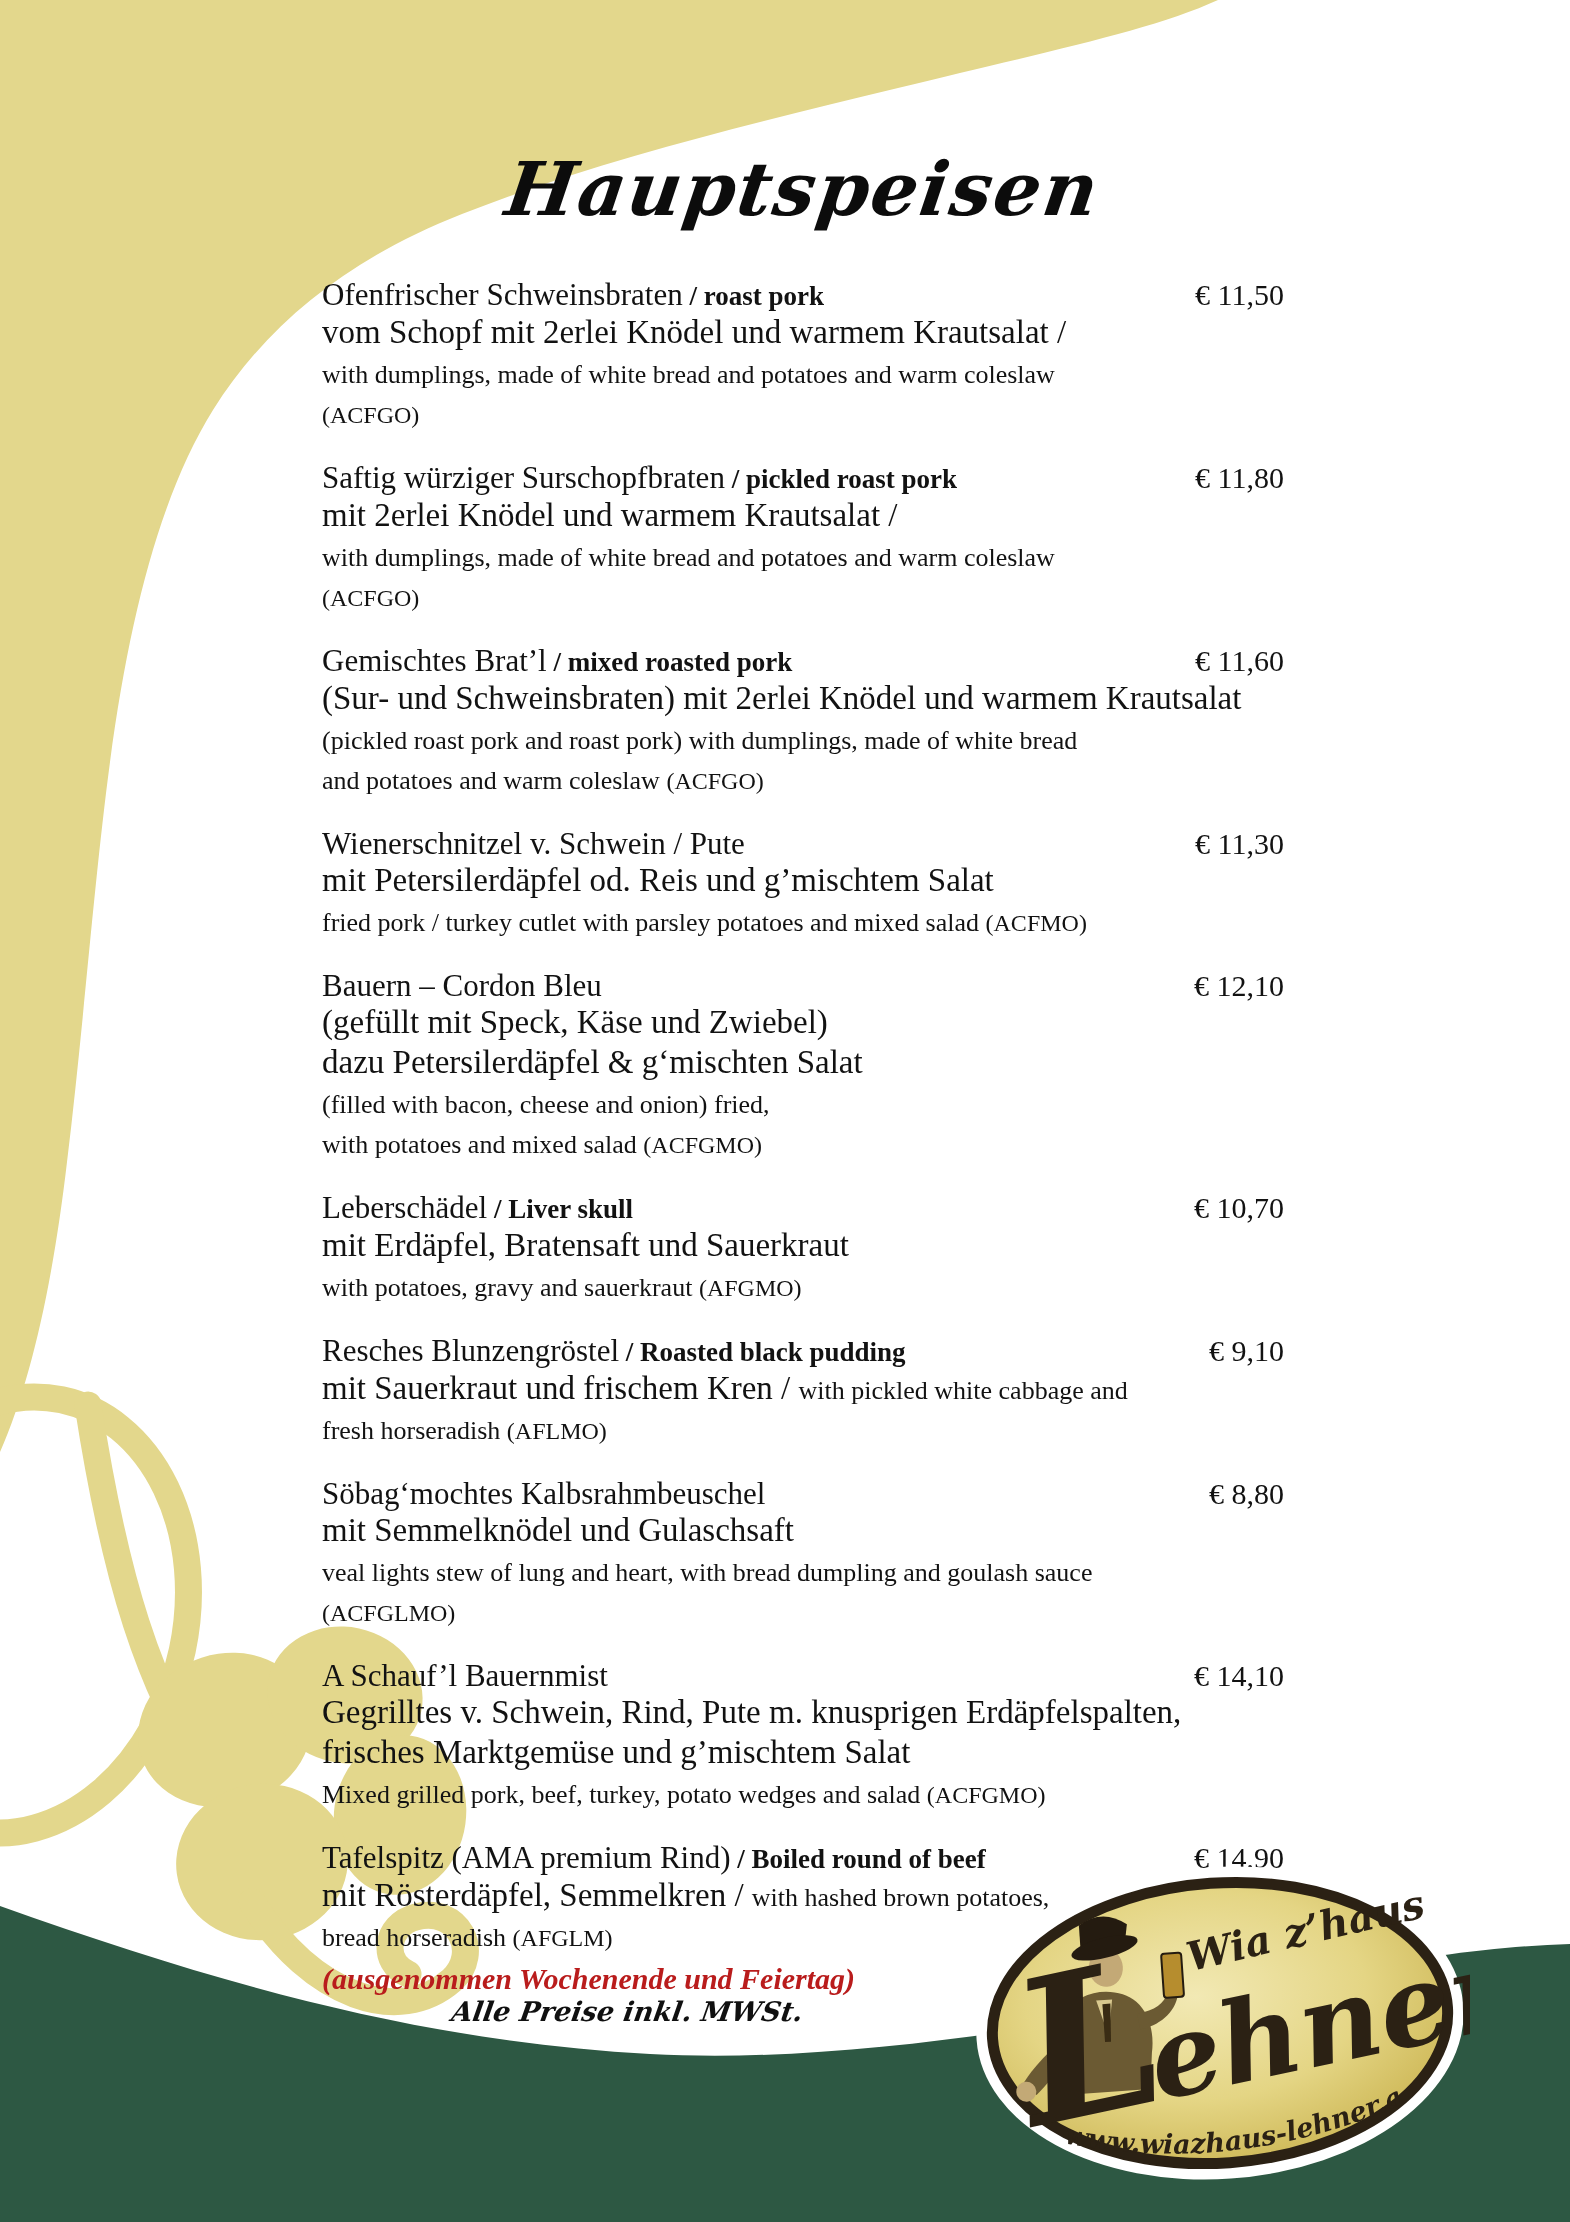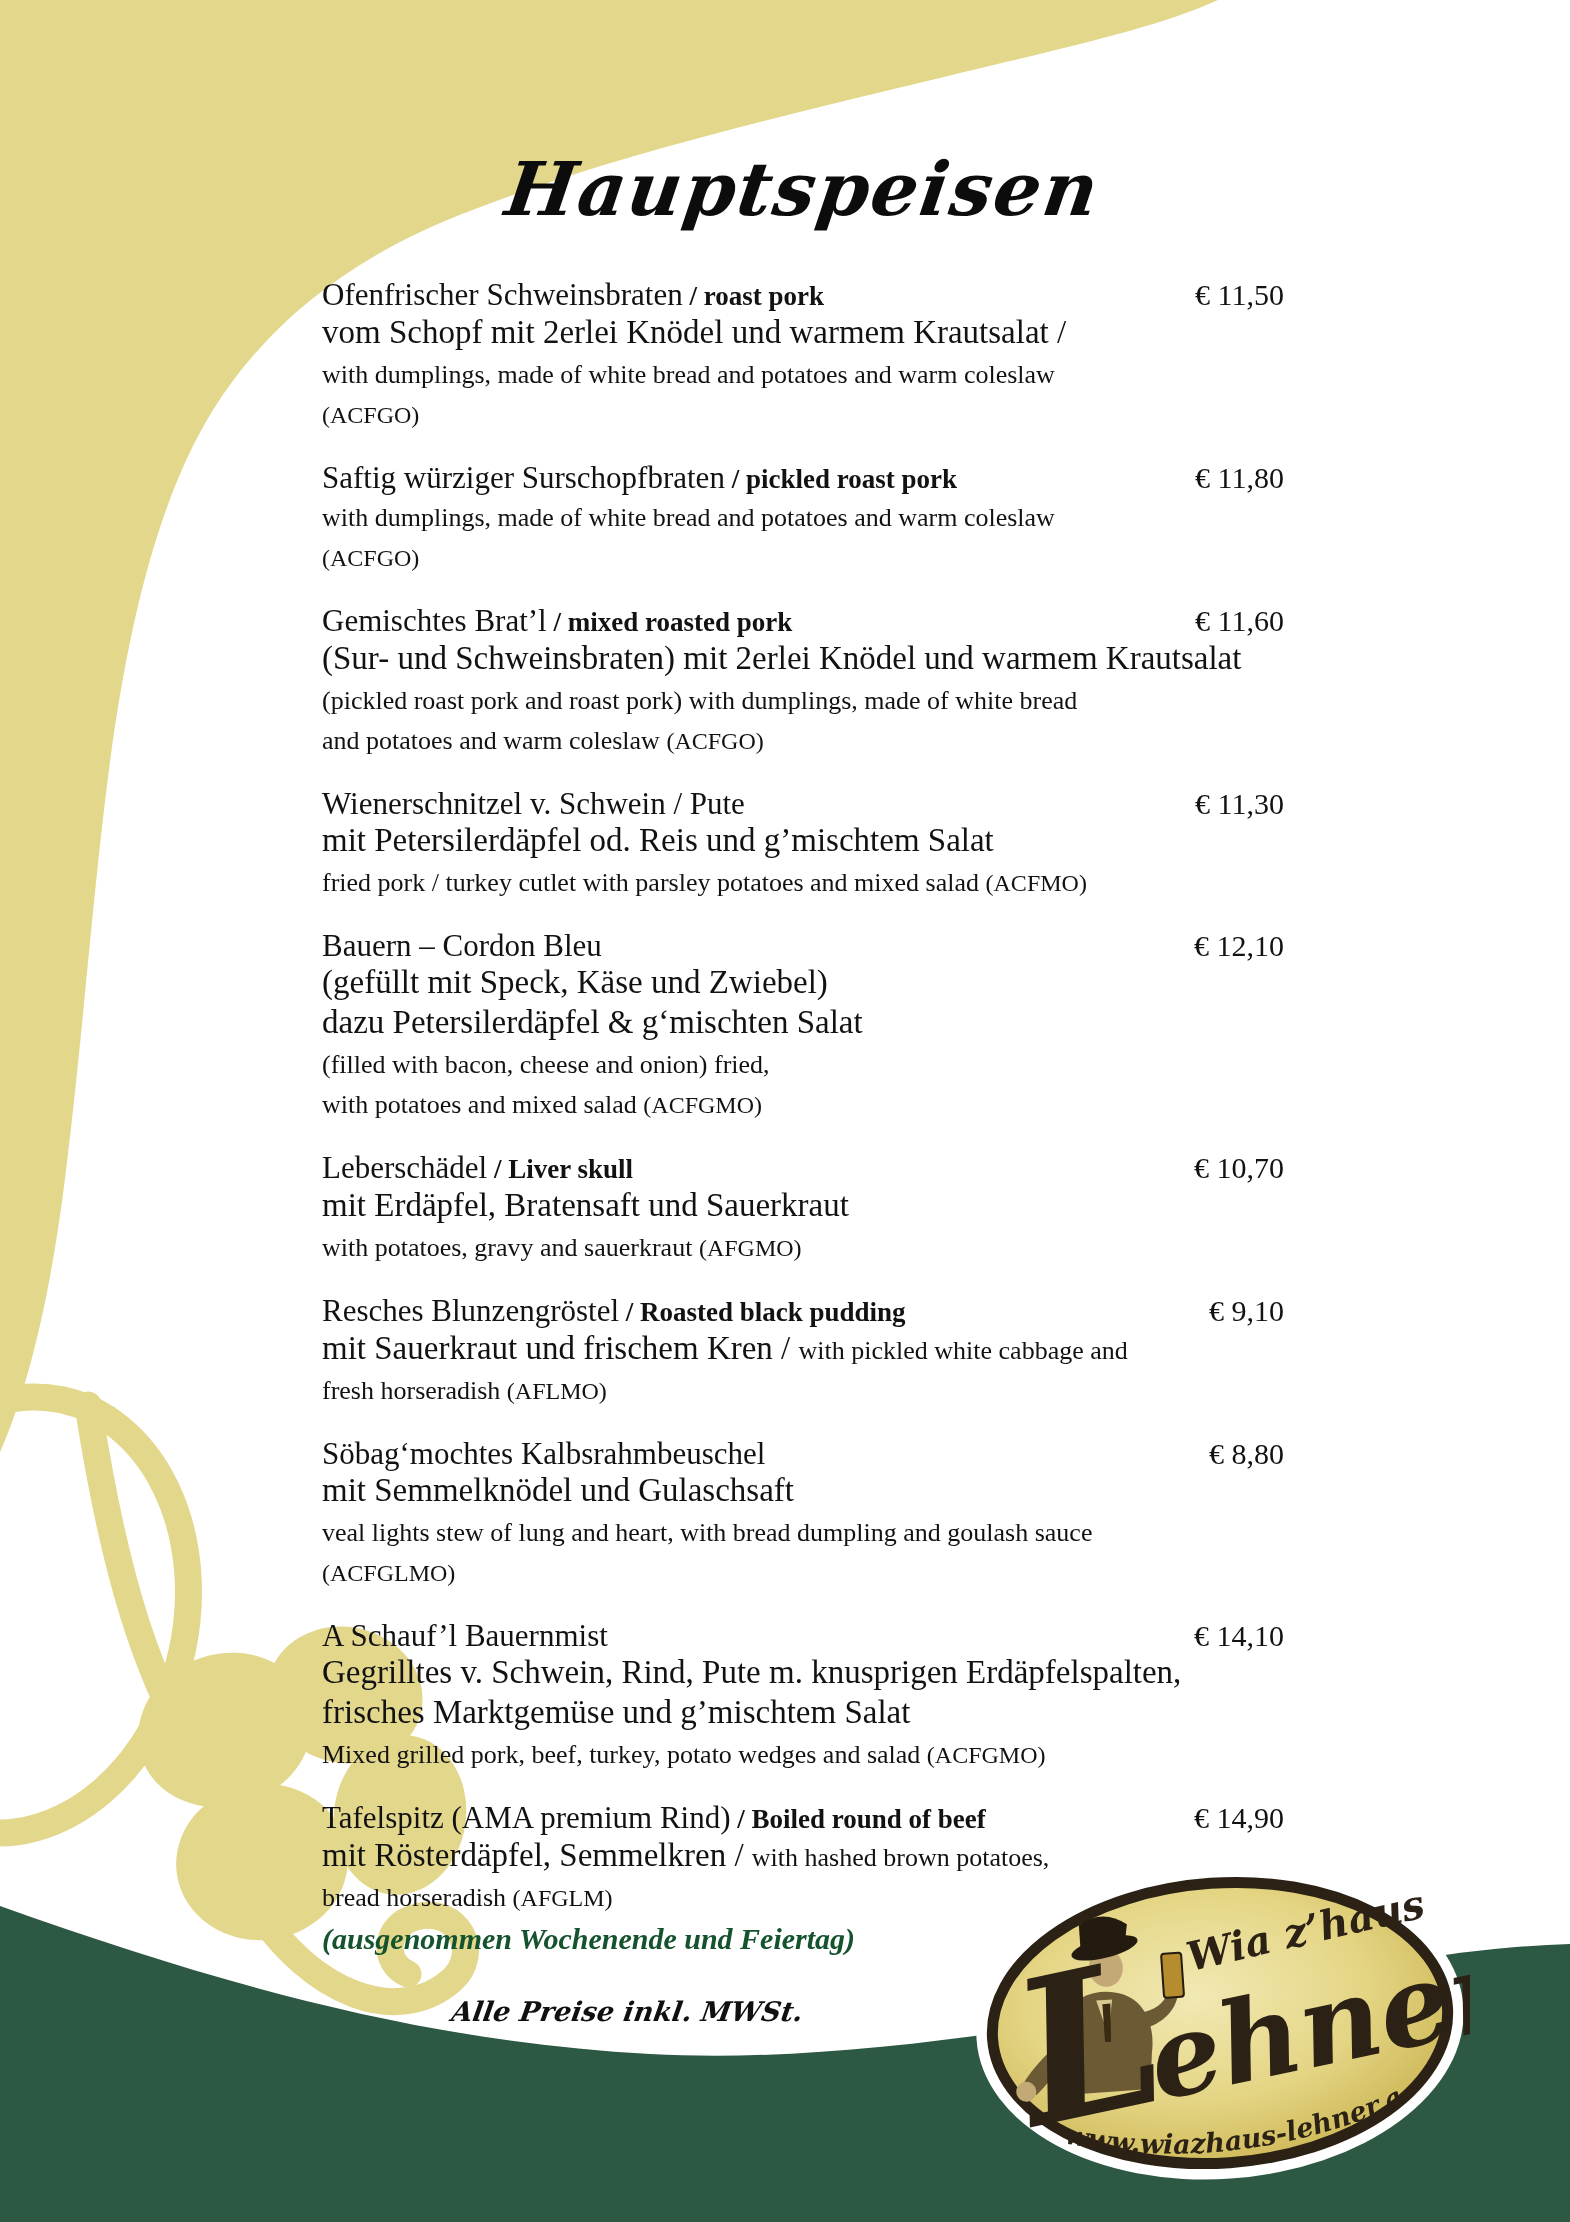--- a/index.html
+++ b/index.html
@@ -19,21 +19,21 @@
   .item{margin:0 0 24px 0;}
   .head{display:flex; align-items:baseline; line-height:38px;}
   .t-de{font-weight:400; font-size:31px; white-space:pre-wrap;}
   .t-en{font-weight:700; font-size:27px; white-space:pre-wrap;text-align:right;}
   .price{margin-left:auto; font-size:30px; white-space:pre; padding-left:12px;}
   .line{line-height:34px; min-height:10px;}
   .line span{white-space:pre-wrap;}
   .seg-de{font-size:33px;}
   .seg-en{font-size:26px;}
   .seg-code{font-size:24px;}
-  .seg-note{font-size:30px; font-weight:700; font-style:italic; color:#14532d; line-height:42px;}
+  .seg-note{font-size:30px; font-weight:700; font-style:italic; color:#b91c1c; line-height:42px;}
   .footer-note{
     position:absolute; left:452px; top:1996px;
     font-family:"DejaVu Serif","Liberation Serif",serif;
     font-style:italic; font-weight:700; font-size:27px;
     transform:skewX(-9deg); color:#101010;
   }
   svg.logo{position:absolute; left:970px; top:1858px; width:500px; height:338px; display:block;}
   .logo-script{font-family:"DejaVu Serif","Liberation Serif",serif; font-style:italic; font-weight:700; fill:#2b2114;}
 </style>
 </head>
@@ -74,20 +74,21 @@
       <div class="line"><span class="seg-de"></span><span class="seg-en">with dumplings, made of white bread and potatoes and warm coleslaw</span><span class="seg-code"></span></div>
       <div class="line"><span class="seg-de"></span><span class="seg-en"></span><span class="seg-code">(ACFGO)</span></div>
     </div>
 
     <div class="item">
       <div class="head">
         <span class="t-de">Saftig würziger Surschopfbraten</span>
           <span class="t-en"> / pickled roast pork</span>
         <span class="price">€ 11,80</span>
       </div>
+      <div class="line"><span class="seg-de">mit 2erlei Knödel und warmem Krautsalat /</span><span class="seg-en"></span><span class="seg-code"></span></div>
       <div class="line"><span class="seg-de"></span><span class="seg-en">with dumplings, made of white bread and potatoes and warm coleslaw</span><span class="seg-code"></span></div>
       <div class="line"><span class="seg-de"></span><span class="seg-en"></span><span class="seg-code">(ACFGO)</span></div>
     </div>
 
     <div class="item">
       <div class="head">
         <span class="t-de">Gemischtes Brat’l</span>
           <span class="t-en"> / mixed roasted pork</span>
         <span class="price">€ 11,60</span>
       </div>

